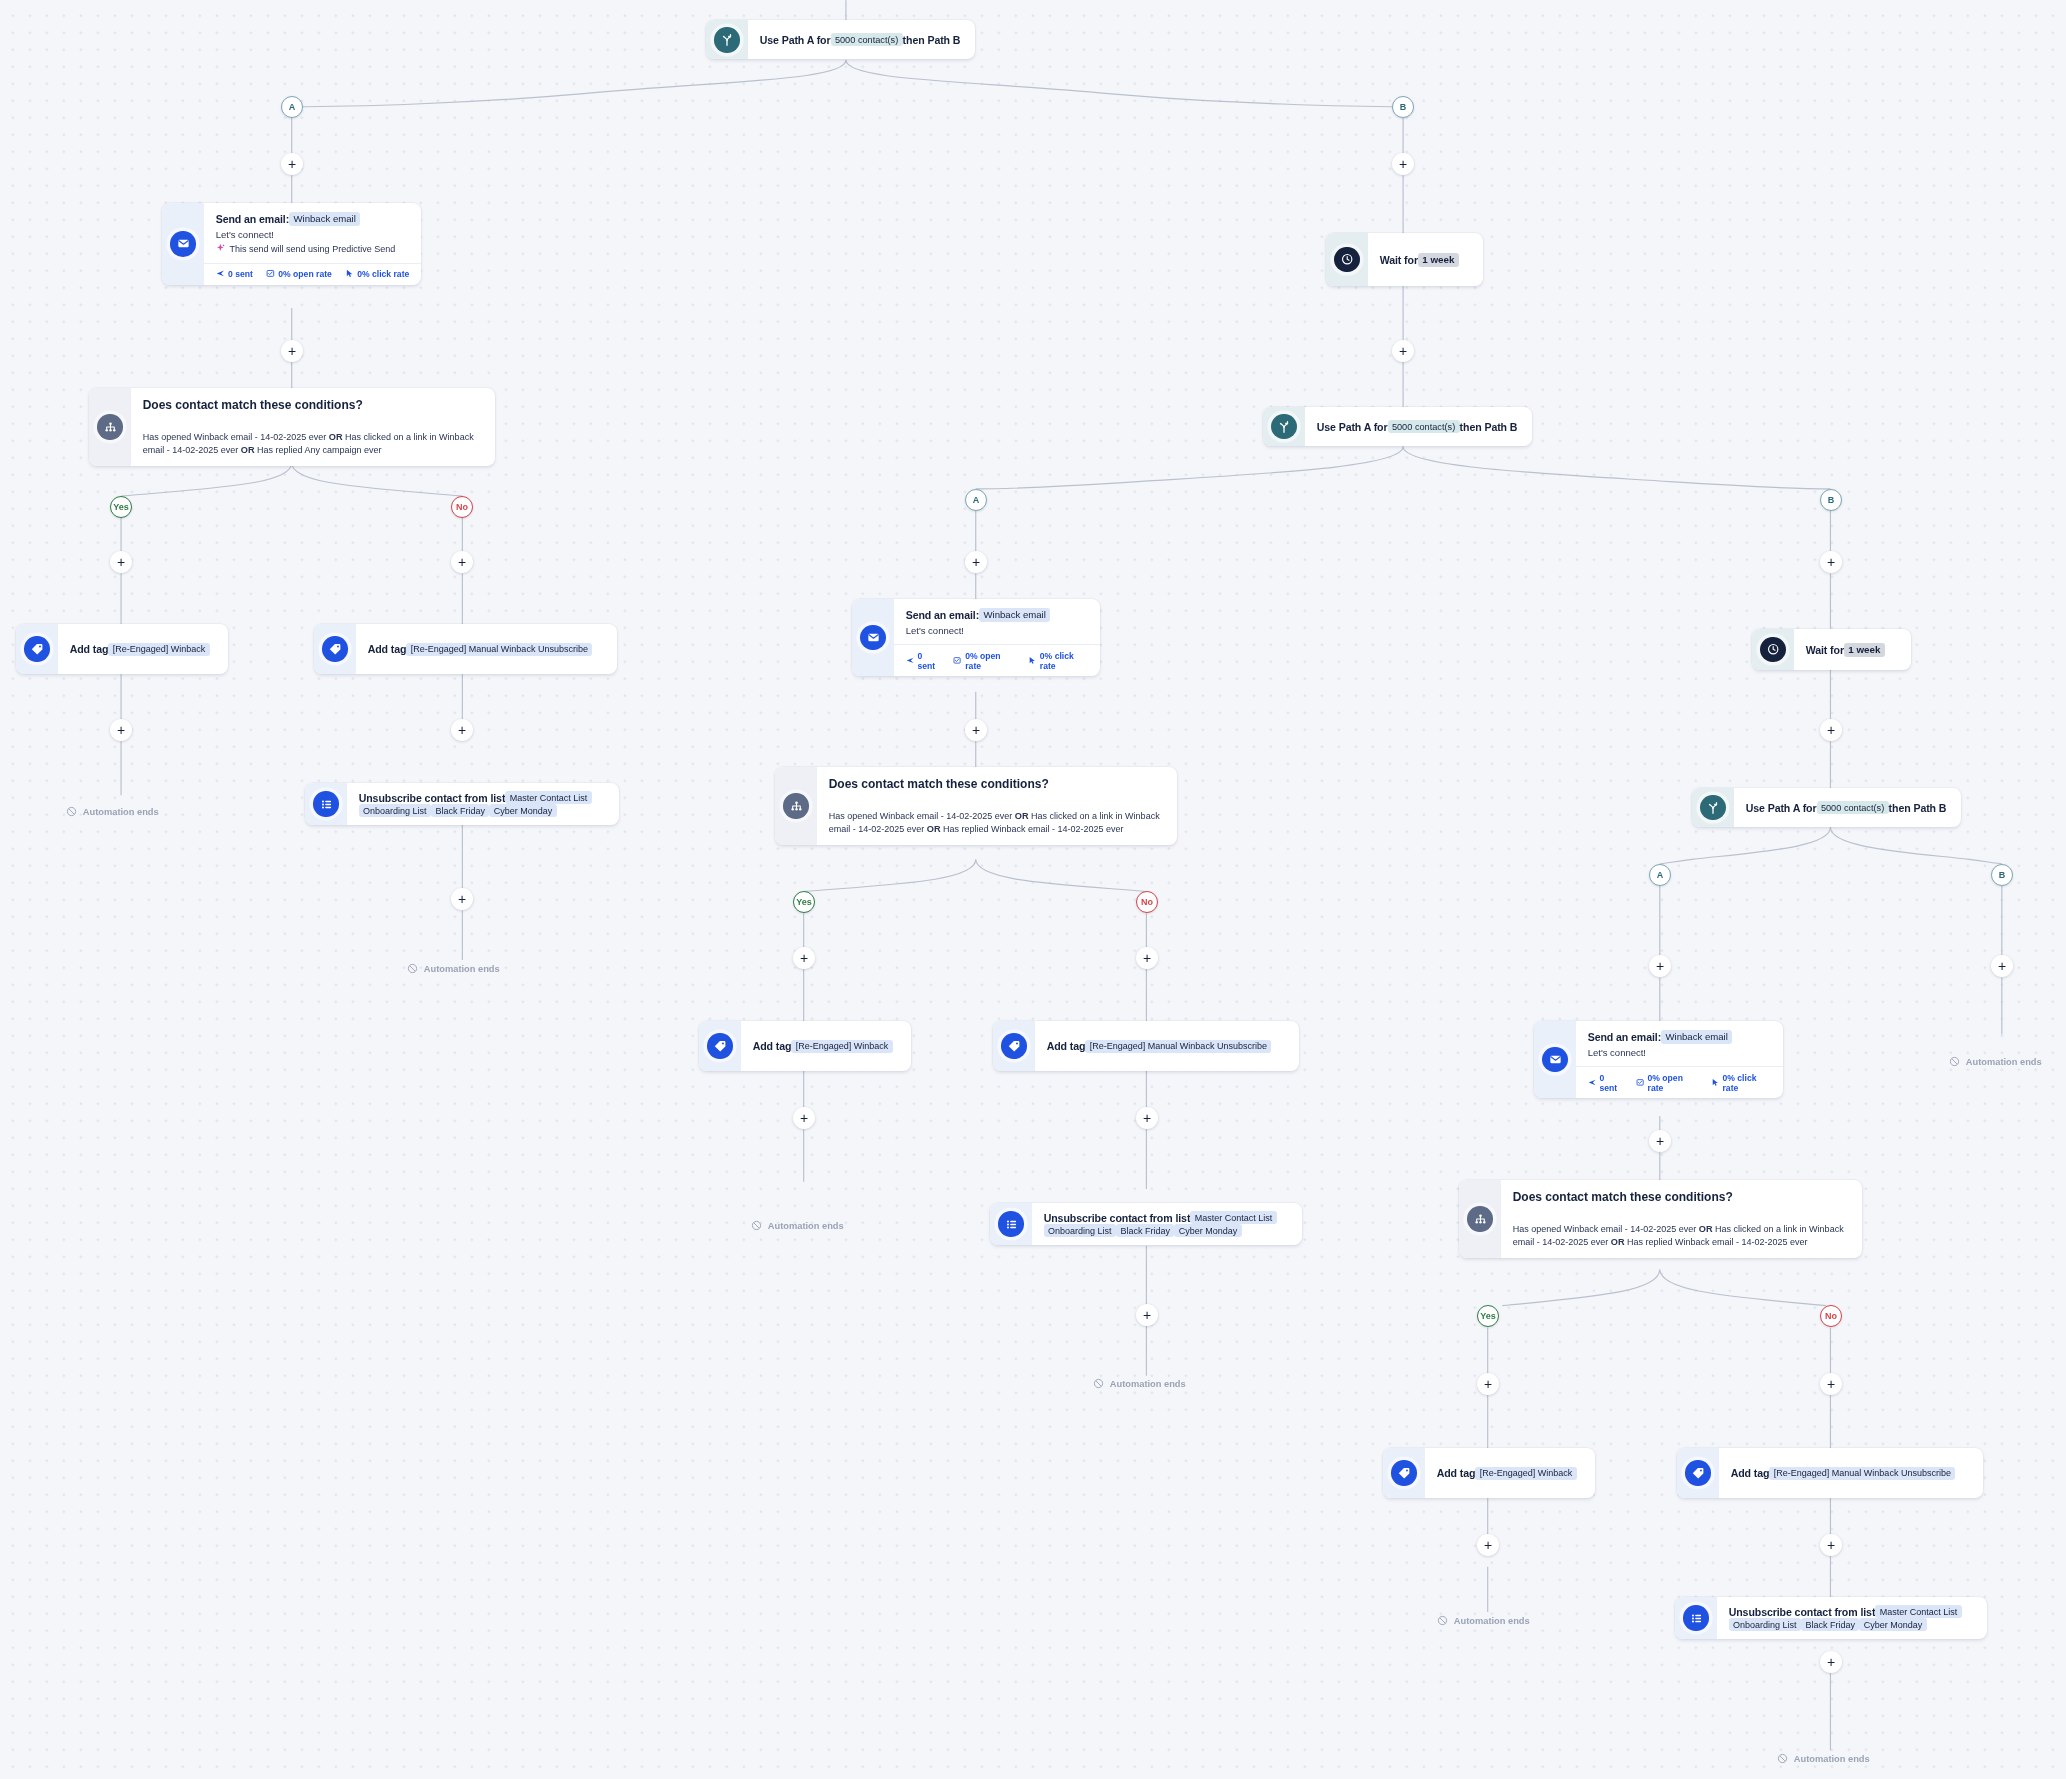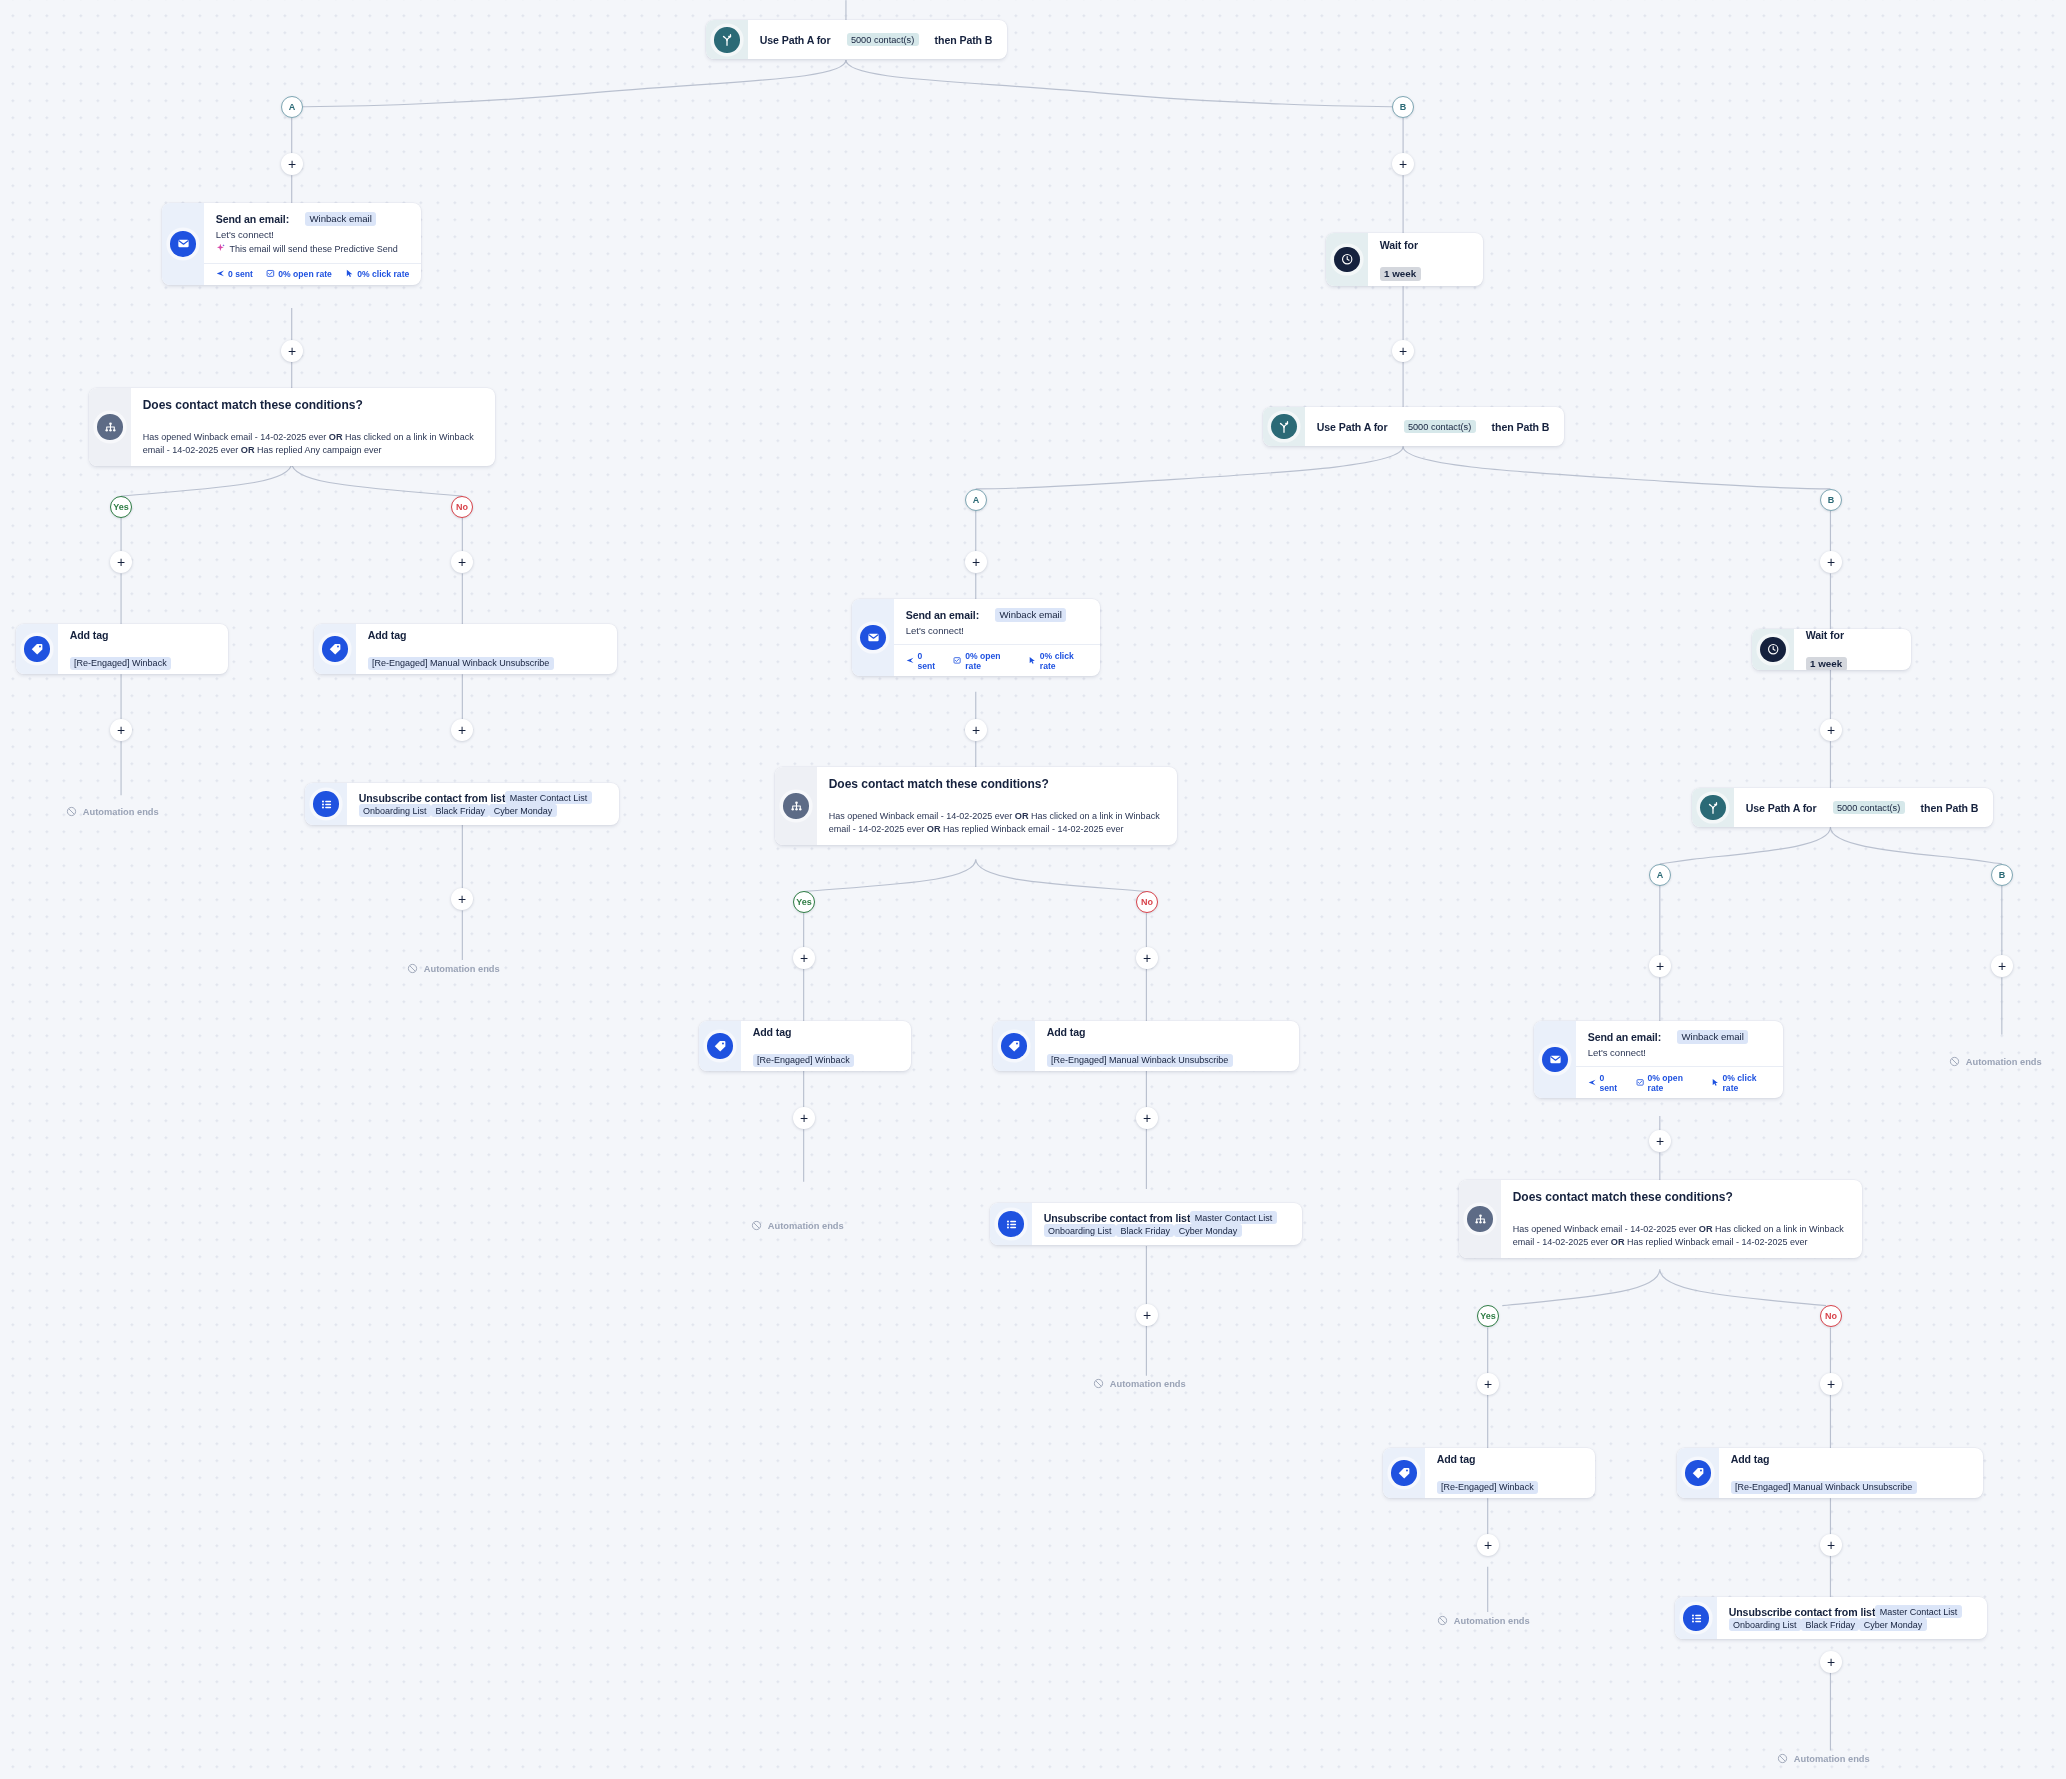--- a/index.html
+++ b/index.html
@@ -71,21 +71,21 @@
     font-size: 9.6px;
     font-weight: 400;
     color: #15213d;
     background: #dbe5f8;
     white-space: nowrap;
   }
   .chip.teal-chip { background: #d6e8ea; font-size:9.2px; }
   .chip.grey-chip { background: #d4d7dd; font-size:9.8px; font-weight:700; }
   .chip.small     { font-size: 9px; }
 
-  .row-inline { display: flex; align-items: center; gap: 16px; flex-wrap: wrap; }
+  .row-inline { display: flex; align-items: center; gap: 0; flex-wrap: wrap; }
   .chips-wrap { display:flex; flex-wrap:wrap; gap:0; align-items:center; }
 
   
   .stats {
     border-top: 0.7px solid #e9edf5;
     display: flex; align-items: center; gap: 13px;
     padding: 5.1px 11.7px 5.8px 11.7px;
   }
   .stat { display: flex; align-items: center; gap: 3.6px; font-size: 8.6px; font-weight: 700; color: #1f52e0; }
   .stat svg { display:block; }
@@ -249,21 +249,21 @@
           <span class="chip">Winback email</span>
         </div>
         <div class="t-sub">Let's connect!</div>
         <div class="t-pred">
           <span>
             <svg width="9.5" height="9.5" viewBox="0 0 24 24">
               <path d="M11 2 L13.2 8.6 L19.5 11 L13.2 13.4 L11 20 L8.8 13.4 L2.5 11 L8.8 8.6 Z" fill="#d946a6"></path>
               <path d="M19 3 L19.8 5.2 L22 6 L19.8 6.8 L19 9 L18.2 6.8 L16 6 L18.2 5.2 Z" fill="#6f54d6"></path>
             </svg>
           </span>
-          <span>This email will send these Predictive Send</span>
+          <span>This send will send using Predictive Send</span>
         </div>
       </div>
       <div class="stats">
         <span class="stat">
           <svg width="8.8" height="8.8" viewBox="0 0 24 24" fill="#1f52e0">
               <path d="M2 12 L22 4 L14 12 L22 20 Z"></path>
             </svg>
           <span>0 sent</span>
         </span>
         <span class="stat">

